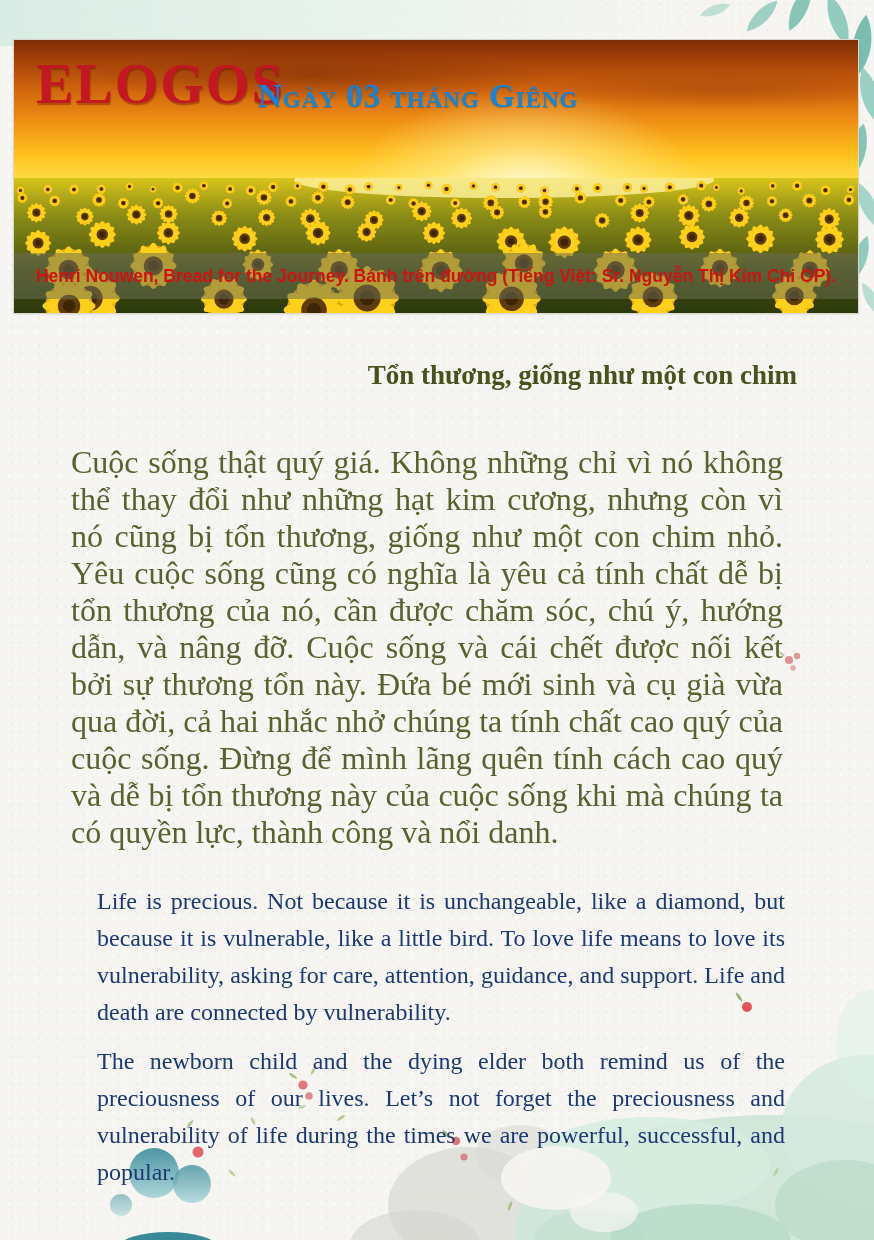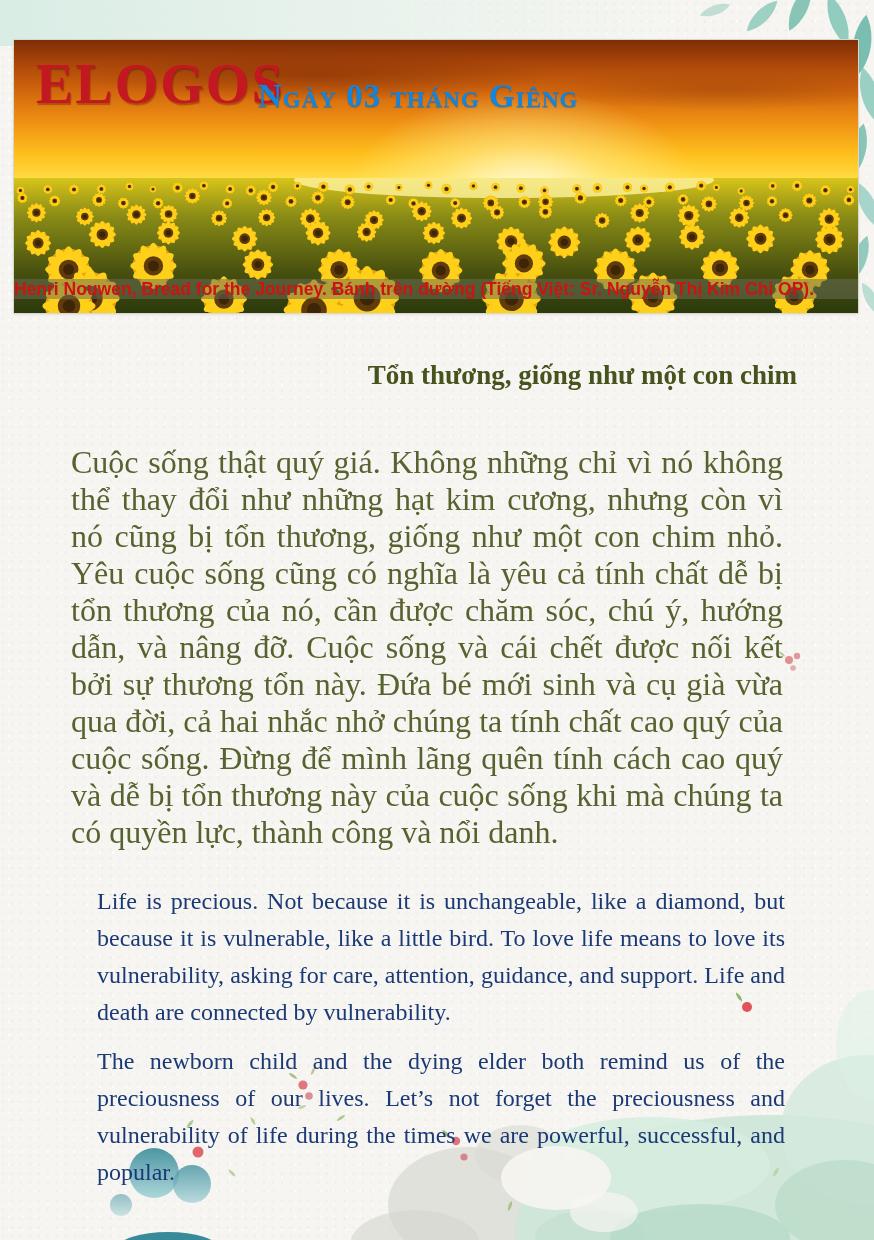--- a/index.html
+++ b/index.html
@@ -37,23 +37,23 @@
     position:absolute;left:22px;top:16px;
     font-size:56px;font-weight:bold;letter-spacing:2px;line-height:1;
     color:#c31722;text-shadow:1px 2px 1px rgba(90,10,0,.35);
   }
   .banner-date{
     position:absolute;left:244px;top:40px;
     font-size:33px;font-weight:bold;font-variant:small-caps;letter-spacing:1px;line-height:1;
     color:#1485dd;text-shadow:0 1px 1px rgba(0,40,90,.3);
   }
   .banner-caption{
-    position:absolute;left:0;right:0;bottom:14px;height:20px;
+    position:absolute;left:0;right:0;bottom:14px;height:46px;
     background:rgba(105,110,88,.52);
-    display:flex;align-items:center;
+    display:flex;align-items:center;justify-content:center;
   }
   .banner-caption span{
     font-family:"Liberation Sans","DejaVu Sans",sans-serif;
     font-size:17.5px;font-weight:bold;color:#cf1310;white-space:nowrap;
   }
 
   
   .vn-title{
     position:absolute;left:85px;top:360px;width:712px;margin:0;
     text-align:right;font-size:27px;font-weight:bold;color:#46531d;

